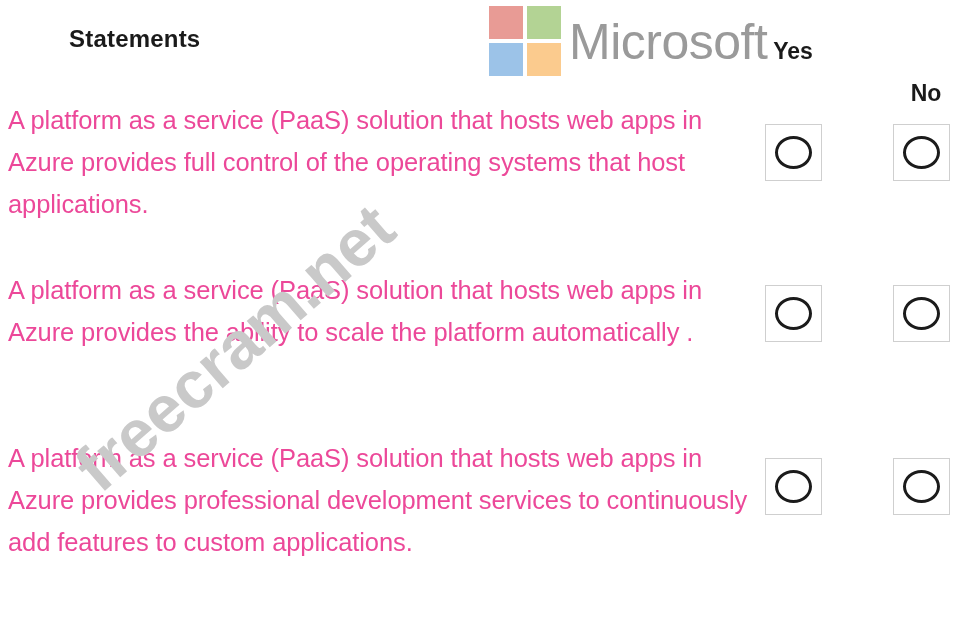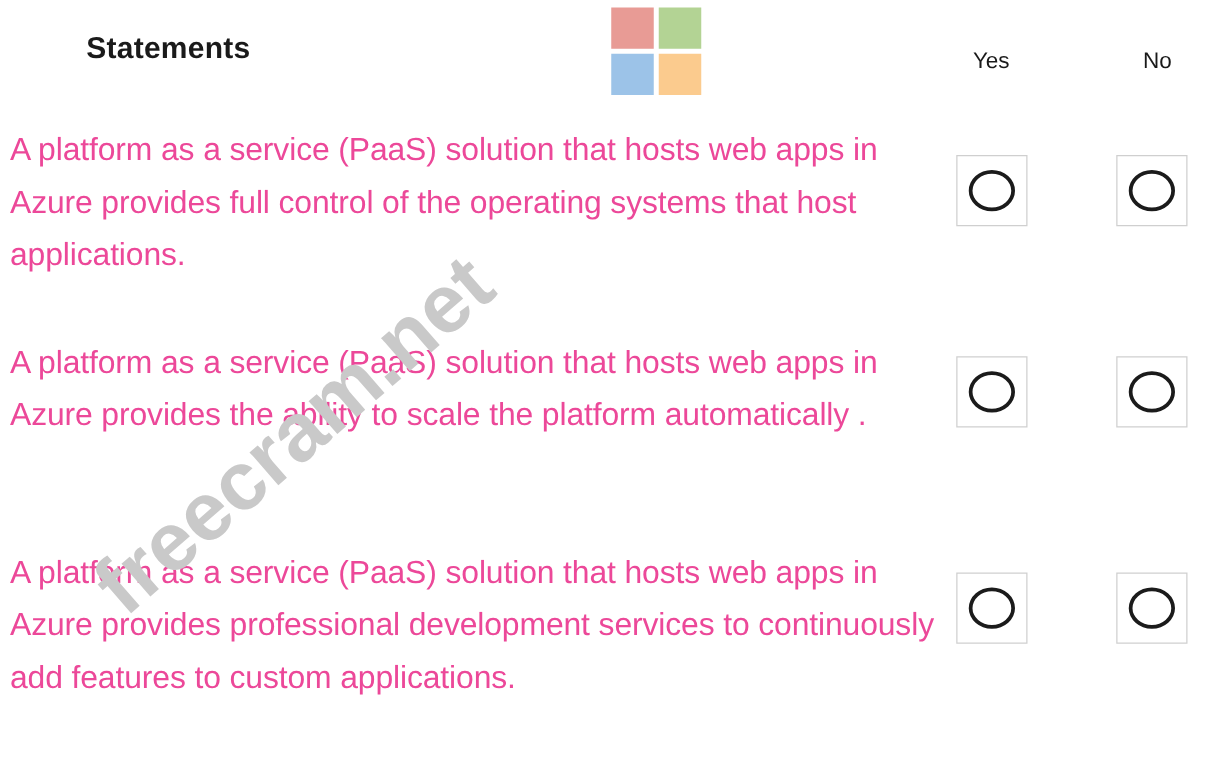--- a/index.html
+++ b/index.html
@@ -68,27 +68,27 @@
     position: absolute;
     left: 69px;
     top: 25px;
     font-size: 24px;
     font-weight: bold;
     letter-spacing: 0.2px;
   }
   .col-header {
     position: absolute;
     top: 38px;
-    font-size: 18px;
-    font-weight: normal;
+    font-size: 23px;
+    font-weight: bold;
     text-align: center;
     z-index: 4;
   }
   #yes-header { left: 752px; width: 82px; }
-  #no-header  { left: 886px; width: 80px; }
+  #no-header  { left: 886px; width: 80px; margin-top: 42px; }
 
   
   .row { position: absolute; left: 0; width: 970px; z-index: 2; }
   #row-0 { top: 99px; }
   #row-1 { top: 269px; }
   #row-2 { top: 437px; }
 
   .statement {
     position: absolute;
     left: 8px;
@@ -130,20 +130,21 @@
 </head>
 <body>
 
 <div id="ms-watermark">
   <div id="ms-logo">
     <span style="background:#e89b95"></span>
     <span style="background:#b3d394"></span>
     <span style="background:#9cc3e8"></span>
     <span style="background:#fbcb8e"></span>
   </div>
+  <div id="ms-wordmark">Microsoft</div>
 </div>
 
 <div id="header">
   <div id="statements-header">Statements</div>
   <div id="yes-header" class="col-header">Yes</div>
   <div id="no-header" class="col-header">No</div>
 </div>
 
 <div class="row" id="row-0">
   <div class="statement">A platform as a service (PaaS) solution that hosts web apps in Azure provides full control of the operating systems that host applications.</div>

